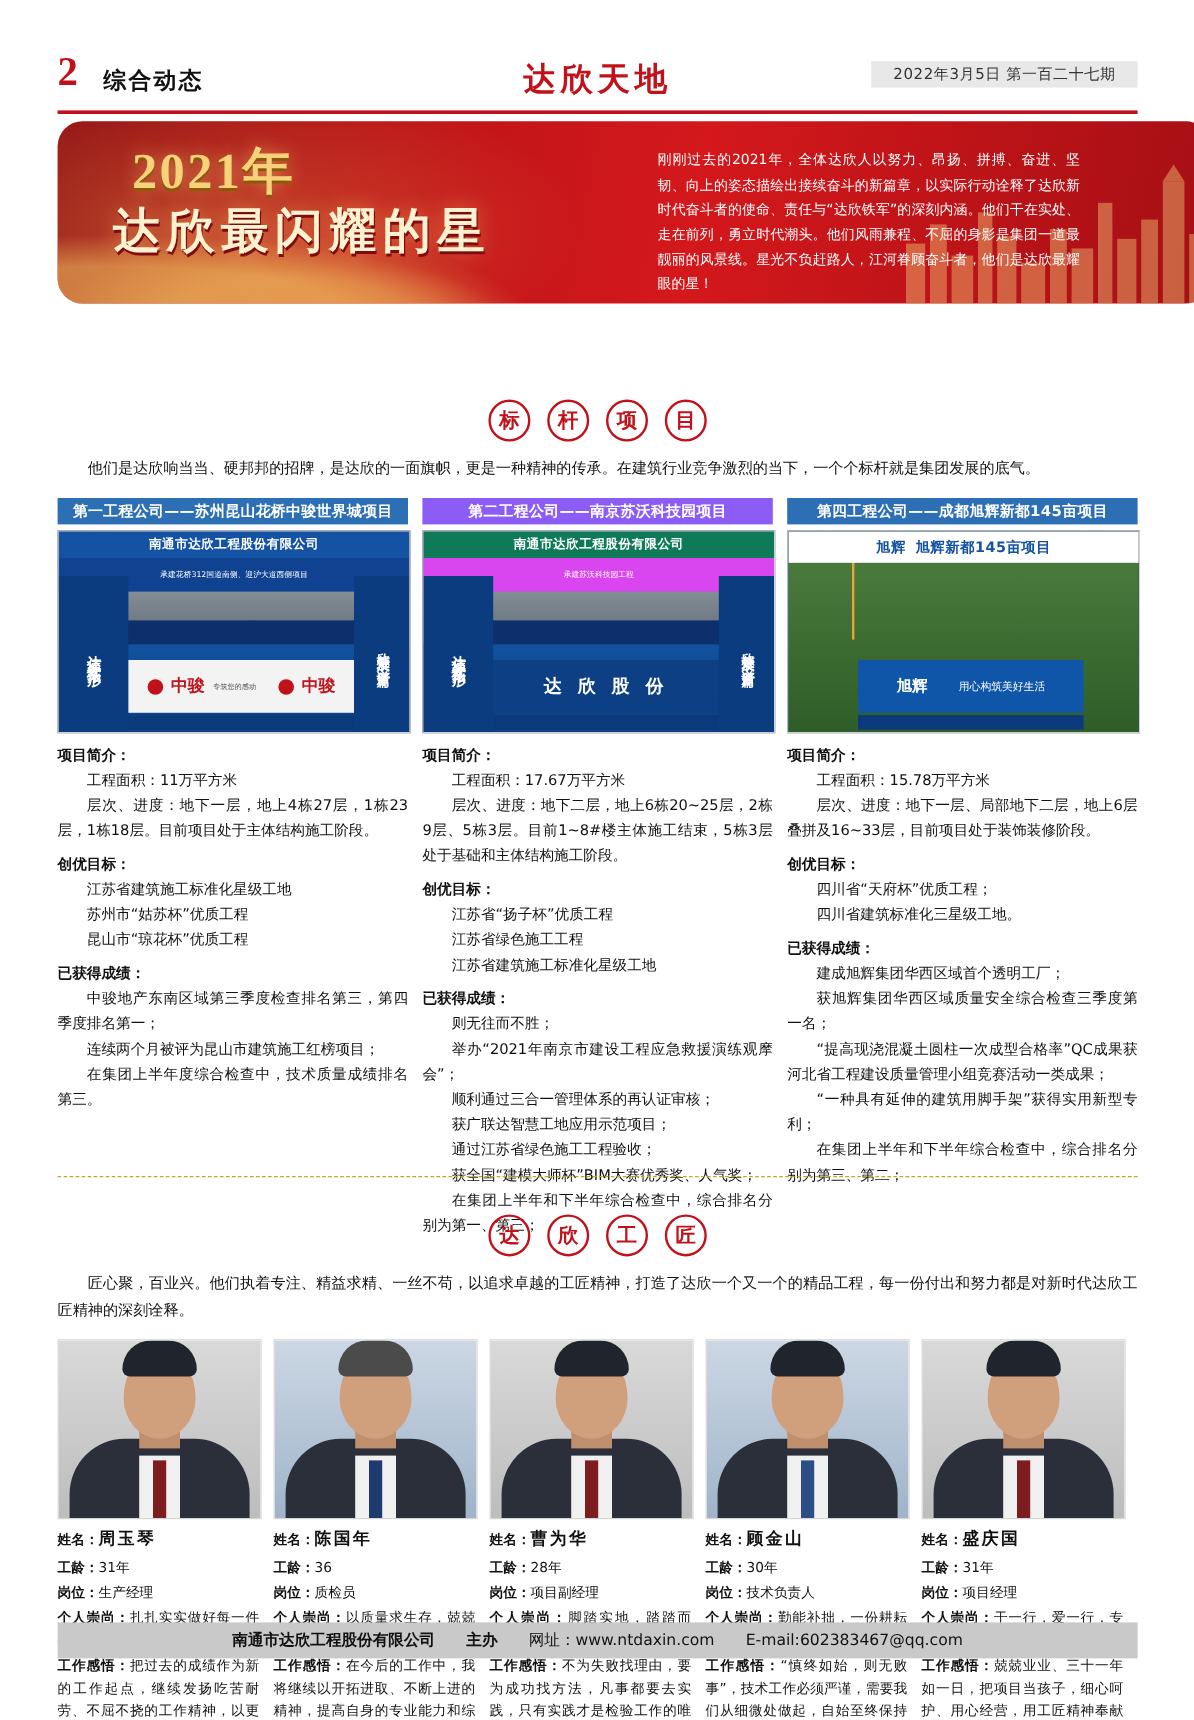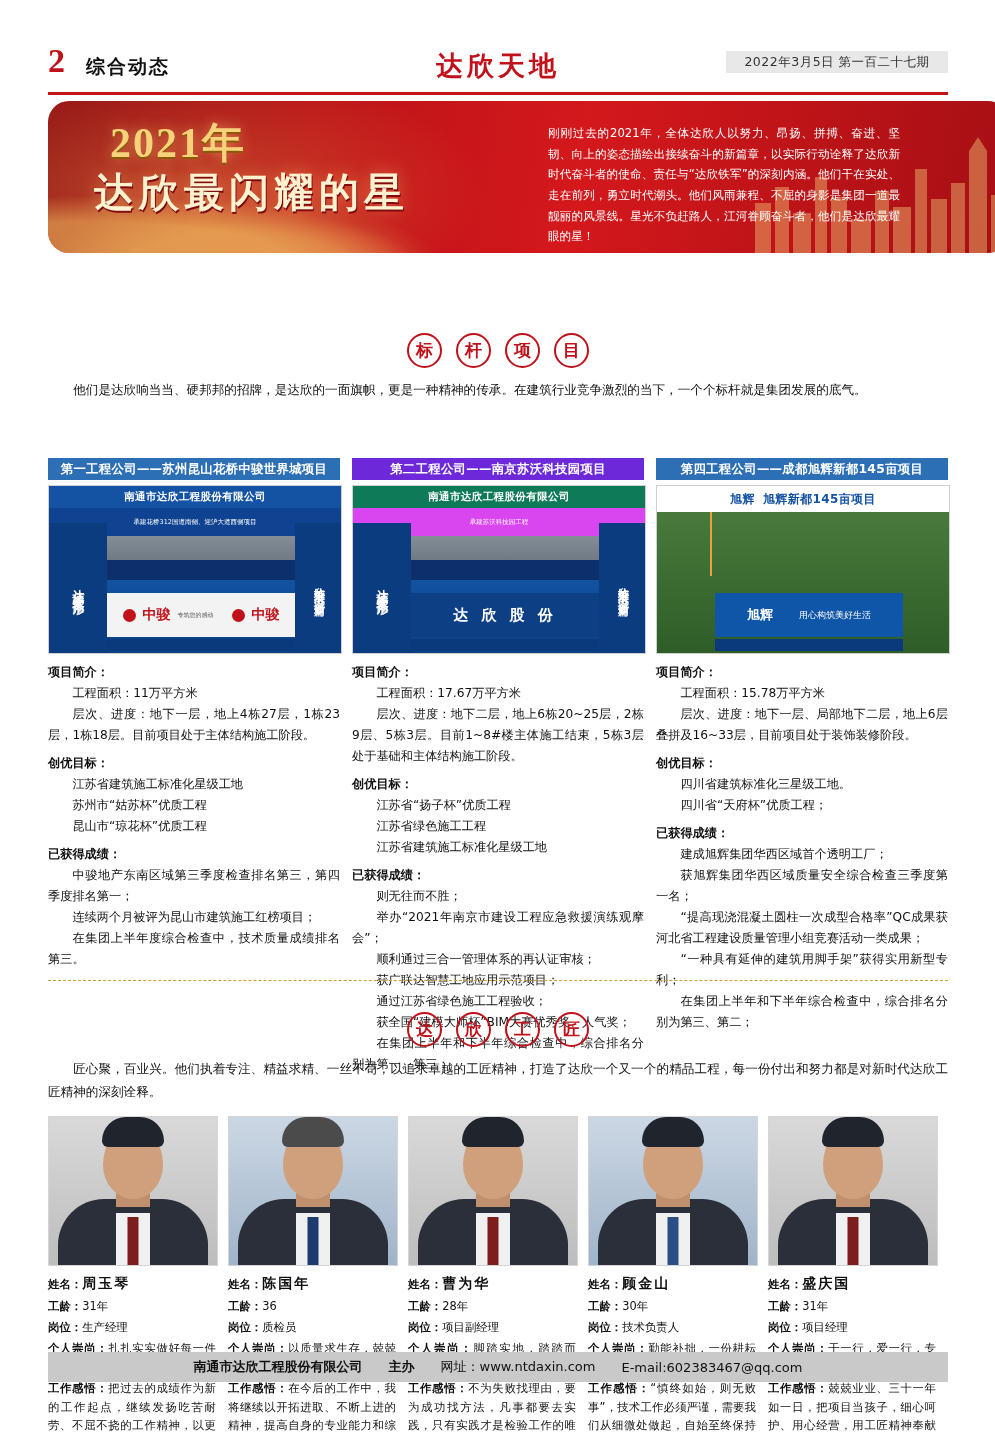--- a/index.html
+++ b/index.html
@@ -75,26 +75,26 @@
     color:#c1121b;font-weight:bold;font-size:17px;font-family:"Liberation Serif",serif;
   }
 
   .lead{
     font-size:12.6px;line-height:1.85;text-indent:2em;color:#111;text-align:justify;
   }
 
   
   .projects{position:absolute;left:48px;top:333px;width:900px;}
   .proj-cols{display:flex;gap:12px;margin-top:14px;}
-  .proj-col{width:292px;margin-top:43px;}
+  .proj-col{width:292px;}
   .proj-bar{
     height:22px;background:#2d6fb5;color:#fff;font-size:12.4px;font-weight:bold;
     display:flex;align-items:center;justify-content:center;letter-spacing:.3px;
   }
-  .proj-bar.green{background:#6d28d9;}
+  .proj-bar.green{background:#8b5cf6;}
   .photo{
     margin-top:5px;width:292px;height:167px;position:relative;overflow:hidden;
     border:1px solid #cfcfcf;background:#0d2f6b;
   }
   
   .ph-sky{position:absolute;left:0;top:0;right:0;height:40%;background:linear-gradient(#b9c9d6,#8fa6b8);}
   .ph-bldg{position:absolute;left:12%;top:14%;width:76%;height:30%;background:linear-gradient(#9aa3ab,#6f7a84);}
   .ph-band{position:absolute;left:0;right:0;top:0;height:22px;background:#1452a3;color:#fff;
     font-size:10.5px;font-weight:bold;display:flex;align-items:center;justify-content:center;letter-spacing:.4px;}
   .ph-sub{position:absolute;left:0;right:0;top:22px;height:28px;background:#0f4291;color:#fff;
@@ -290,22 +290,22 @@
             <span>旭辉</span>
             <span style="font-size:9px;font-weight:normal">用心构筑美好生活</span>
           </div>
           <div class="ph-blue-strip"></div>
         </div>
         <div class="proj-body">
           <div class="proj-h">项目简介：</div>
           <div class="proj-p">工程面积：15.78万平方米</div>
           <div class="proj-p">层次、进度：地下一层、局部地下二层，地上6层叠拼及16~33层，目前项目处于装饰装修阶段。</div>
           <div class="proj-h">创优目标：</div>
+          <div class="proj-p">四川省“天府杯”优质工程；</div>
           <div class="proj-p">四川省建筑标准化三星级工地。</div>
-          <div class="proj-p">四川省“天府杯”优质工程；</div>
           <div class="proj-h">已获得成绩：</div>
           <div class="proj-p">建成旭辉集团华西区域首个透明工厂；</div>
           <div class="proj-p">获旭辉集团华西区域质量安全综合检查三季度第一名；</div>
           <div class="proj-p">“提高现浇混凝土圆柱一次成型合格率”QC成果获河北省工程建设质量管理小组竞赛活动一类成果；</div>
           <div class="proj-p">“一种具有延伸的建筑用脚手架”获得实用新型专利；</div>
           <div class="proj-p">在集团上半年和下半年综合检查中，综合排名分别为第三、第二；</div>
         </div>
       </div>
 
     </div>

